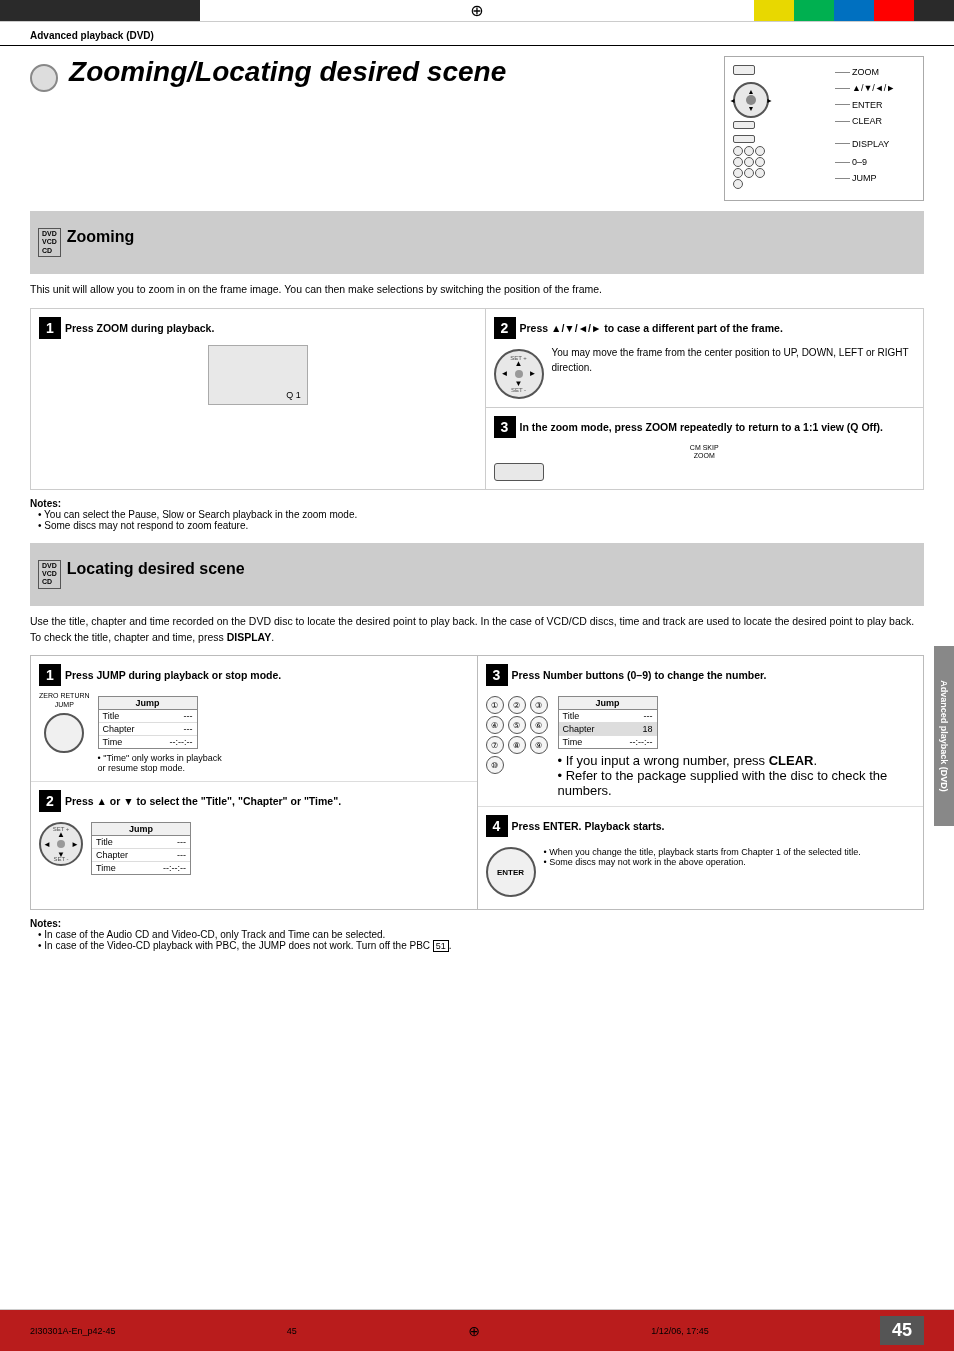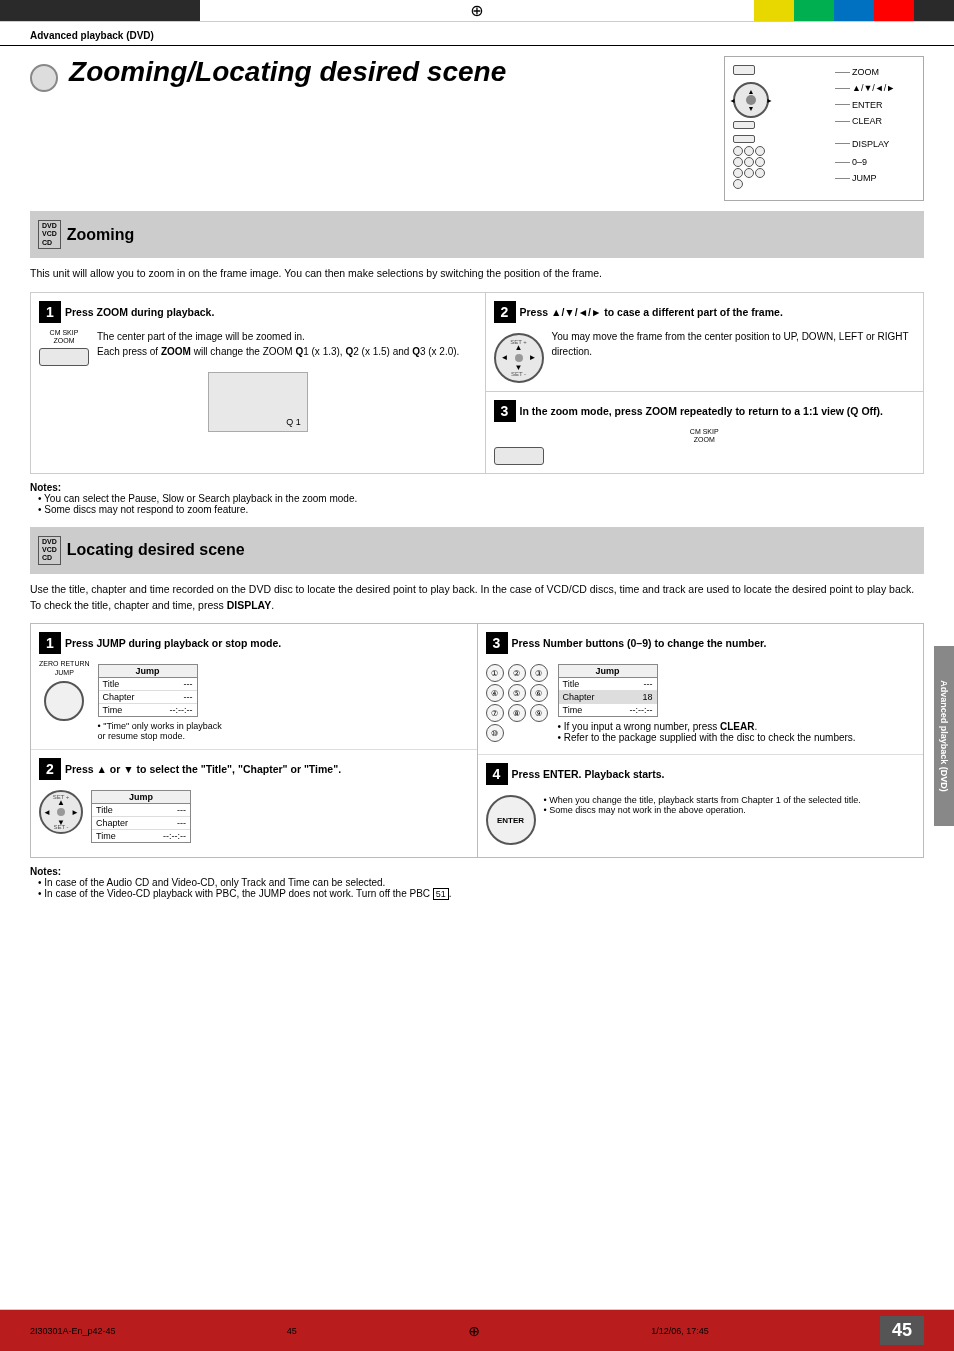--- a/index.html
+++ b/index.html
@@ -116,26 +116,25 @@
       border-radius: 2px;
       background: #eee;
     }
     .remote-btn.round {
       border-radius: 50%;
     }
 
     
     .section-header {
       background: #ccc;
-      padding: 9px 8px;
+      padding: 17px 8px;
       font-weight: bold;
       font-size: 14px;
       margin-bottom: 8px;
       display: flex;
-      align-items: center;
       gap: 6px;
     }
     .section-header .disc-icon {
       display: inline-flex;
       flex-direction: column;
       font-size: 7px;
       border: 1px solid #555;
       padding: 1px 3px;
       line-height: 1.2;
     }
@@ -461,30 +460,20 @@
   </div>
 
   <p class="section-desc">This unit will allow you to zoom in on the frame image. You can then make selections by switching the position of the frame.</p>
 
   <div class="steps-grid">
 
     <div class="step-col">
       <div class="step-header">
         <div class="step-num">1</div>
         <div class="step-title">Press ZOOM during playback.</div>
-      </div>
-      <div style="display:flex;gap:8px;">
-        <div>
-          <div style="font-size:7px;text-align:center;line-height:1.2;margin-bottom:2px;">CM SKIP<br>ZOOM</div>
-          <div style="width:50px;height:18px;border:1.5px solid #555;border-radius:3px;background:#e8e8e8;"></div>
-        </div>
-        <div class="step-body">
-          <p>The center part of the image will be zoomed in.</p>
-          <p>Each press of <b>ZOOM</b> will change the ZOOM <b>Q</b>1 (x 1.3), <b>Q</b>2 (x 1.5) and <b>Q</b>3 (x 2.0).</p>
-        </div>
       </div>
 
       <div class="zoom-screen">
         <span class="zoom-q1">Q 1</span>
       </div>
     </div>
 
     <div class="step-col" style="display:flex;flex-direction:column;gap:0;padding:0;">
 
       <div style="padding:8px;border-bottom:1px solid #ccc;">
@@ -652,21 +641,21 @@
               </div>
               <div class="jt-row" style="background:#ddd;">
                 <span class="jt-label">Chapter</span>
                 <span class="jt-value">18</span>
               </div>
               <div class="jt-row">
                 <span class="jt-label">Time</span>
                 <span class="jt-value">--:--:--</span>
               </div>
             </div>
-            <ul style="font-size:10px;list-style:none;padding-left:0;margin-top:4px;">
+            <ul style="font-size:13px;list-style:none;padding-left:0;margin-top:4px;">
               <li>• If you input a wrong number, press <b>CLEAR</b>.</li>
               <li>• Refer to the package supplied with the disc to check the numbers.</li>
             </ul>
           </div>
         </div>
       </div>
 
       <div class="step-item">
         <div class="step-header">
           <div class="step-num">4</div>

